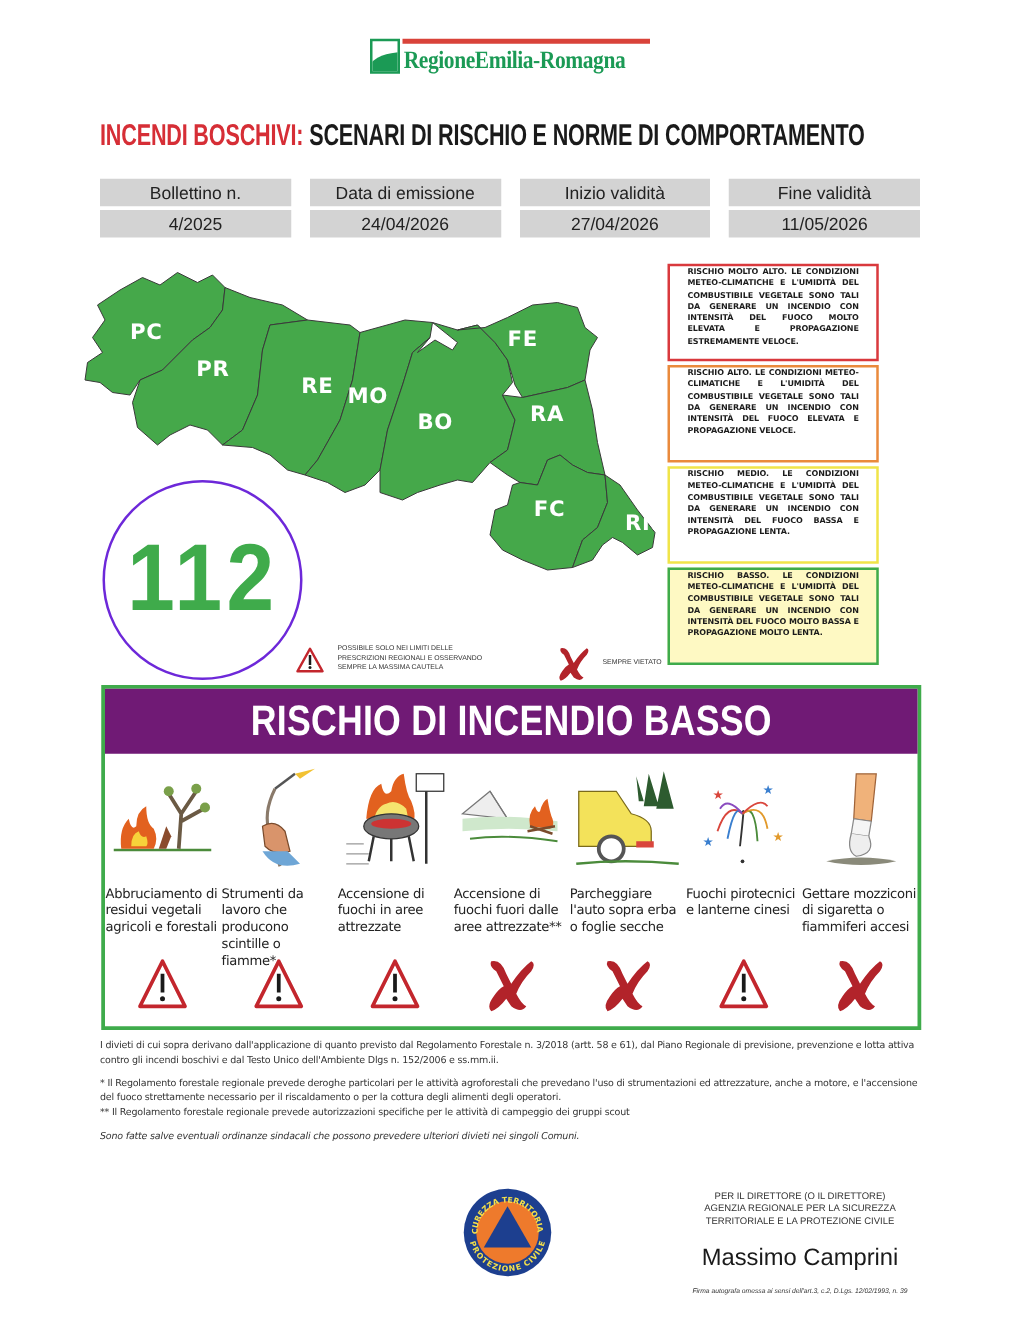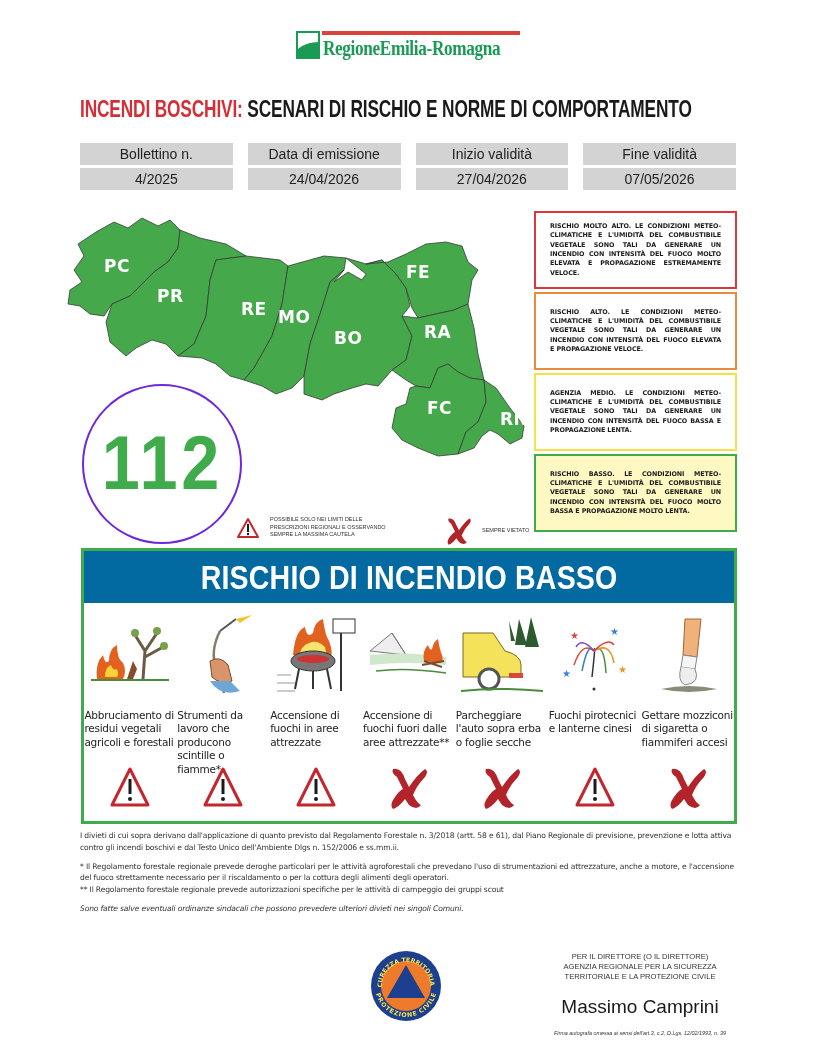--- a/index.html
+++ b/index.html
@@ -25,36 +25,36 @@
   
   .map { position: absolute; left: 66px; top: 208px; width: 470px; height: 270px; }
   .map svg { width: 100%; height: 100%; }
   .prov-label { position: absolute; color: #fff; font-weight: bold; font-size: 17px; font-family: "DejaVu Sans", sans-serif; letter-spacing: 0.5px; }
 
   
   .e112 { position: absolute; left: 82px; top: 384px; width: 160px; height: 160px; border: 2px solid #6d28d9; border-radius: 50%; display: flex; align-items: center; justify-content: center; }
   .e112 span { font-size: 76px; font-weight: bold; color: #3fab4b; letter-spacing: 4px; transform: scaleX(0.9); font-family: "Liberation Sans", sans-serif; margin-top: -4px; }
 
   
-  .legend { position: absolute; left: 534px; width: 203px; padding: 0 14px; display: flex; align-items: center; font-size: 6.4px; font-weight: bold; line-height: 1.45; text-align: justify; color: #1c1c1c; font-family: "DejaVu Sans", sans-serif; letter-spacing: -0.1px; }
+  .legend { position: absolute; left: 534px; width: 169px; padding: 0 14px; display: flex; font-size: 6.4px; font-weight: bold; line-height: 1.45; text-align: justify; color: #1c1c1c; font-family: "DejaVu Sans", sans-serif; letter-spacing: -0.1px; }
   .legend.red { top: 211px; height: 78px; border: 2px solid #d9393d; }
   .legend.orange { top: 292px; height: 78px; border: 2px solid #ea8a3c; }
   .legend.yellow { top: 373px; height: 78px; border: 2px solid #f0e449; }
   .legend.green { top: 454px; height: 78px; background: #fef9c3; border: 2px solid #3fab4b; }
 
   
   .key { position: absolute; top: 516px; display: flex; align-items: center; font-size: 5.5px; color: #333; line-height: 1.4; }
   .key.k1 { left: 236px; }
   .key.k2 { left: 444px; }
   .key .txt { margin-left: 10px; width: 130px; }
   .key.k2 .txt { margin-left: 8px; }
 
   
   .panel { position: absolute; left: 81px; top: 548px; width: 656px; height: 276px; border: 3px solid #3fab4b; }
-  .panel-head { height: 52px; background: #0369a1; display: flex; align-items: center; justify-content: center; }
+  .panel-head { height: 52px; background: #701a75; display: flex; align-items: center; justify-content: center; }
   .panel-head span { color: #fff; font-weight: bold; font-size: 34px; transform: scaleX(0.84); white-space: nowrap; letter-spacing: 0.2px; }
   .cols { display: flex; height: 218px; }
   .col { flex: 1; display: flex; flex-direction: column; align-items: center; }
   .pic { height: 92px; width: 86px; margin-top: 8px; position: relative; }
   .pic svg { width: 100%; height: 100%; }
   .cap { margin-top: 6px; font-size: 10.5px; text-align: left; line-height: 1.28; color: #222; width: 92px; font-family: "DejaVu Sans", sans-serif; letter-spacing: -0.25px; height: 48px; }
   .sym { margin-top: 8px; width: 44px; height: 46px; }
   .sym svg { width: 100%; height: 100%; }
 
   
@@ -91,21 +91,21 @@
   <div class="info-row">
     <div class="info-cell">Bollettino n.</div>
     <div class="info-cell">Data di emissione</div>
     <div class="info-cell">Inizio validità</div>
     <div class="info-cell">Fine validità</div>
   </div>
   <div class="info-row">
     <div class="info-cell">4/2025</div>
     <div class="info-cell">24/04/2026</div>
     <div class="info-cell">27/04/2026</div>
-    <div class="info-cell">07/05/2026</div>
+    <div class="info-cell">11/05/2026</div>
   </div>
 </div>
 
 <div class="map">
   <svg viewBox="0 0 470 270">
     <g fill="#45a84a" stroke="#3a3a3a" stroke-width="0.8" stroke-linejoin="round">
       <path d="M30 24 L48 14 L62 20 L76 10 L92 18 L104 12 L114 22 L112 40 L102 54 L88 64 L76 76 L64 88 L46 96 L38 108 L24 106 L14 98 L2 96 L4 82 L16 74 L8 62 L18 48 L12 36 Z"></path>
       <path d="M114 22 L134 30 L160 36 L180 48 L150 52 L144 72 L140 108 L128 136 L112 148 L100 136 L86 132 L70 140 L60 148 L44 134 L40 114 L46 96 L64 88 L76 76 L88 64 L102 54 L112 40 Z"></path>
       <path d="M180 48 L214 52 L222 58 L216 96 L206 128 L188 160 L178 172 L164 168 L150 156 L136 150 L112 148 L128 136 L140 108 L144 72 L150 52 Z"></path>
       <path d="M222 58 L258 48 L280 50 L278 62 L264 74 L256 100 L244 136 L238 168 L226 180 L210 186 L196 178 L178 172 L188 160 L206 128 L216 96 Z"></path>
@@ -131,21 +131,21 @@
   <span>112</span>
 </div>
 
 <div class="legend red">
     <span>RISCHIO MOLTO ALTO. LE CONDIZIONI METEO-CLIMATICHE E L'UMIDITÀ DEL COMBUSTIBILE VEGETALE SONO TALI DA GENERARE UN INCENDIO CON INTENSITÀ DEL FUOCO MOLTO ELEVATA E PROPAGAZIONE ESTREMAMENTE VELOCE.</span>
   </div>
 <div class="legend orange">
     <span>RISCHIO ALTO. LE CONDIZIONI METEO-CLIMATICHE E L'UMIDITÀ DEL COMBUSTIBILE VEGETALE SONO TALI DA GENERARE UN INCENDIO CON INTENSITÀ DEL FUOCO ELEVATA E PROPAGAZIONE VELOCE.</span>
   </div>
 <div class="legend yellow">
-    <span>AGENZIA MEDIO. LE CONDIZIONI METEO-CLIMATICHE E L'UMIDITÀ DEL COMBUSTIBILE VEGETALE SONO TALI DA GENERARE UN INCENDIO CON INTENSITÀ DEL FUOCO BASSA E PROPAGAZIONE LENTA.</span>
+    <span>RISCHIO MEDIO. LE CONDIZIONI METEO-CLIMATICHE E L'UMIDITÀ DEL COMBUSTIBILE VEGETALE SONO TALI DA GENERARE UN INCENDIO CON INTENSITÀ DEL FUOCO BASSA E PROPAGAZIONE LENTA.</span>
   </div>
 <div class="legend green">
     <span>RISCHIO BASSO. LE CONDIZIONI METEO-CLIMATICHE E L'UMIDITÀ DEL COMBUSTIBILE VEGETALE SONO TALI DA GENERARE UN INCENDIO CON INTENSITÀ DEL FUOCO MOLTO BASSA E PROPAGAZIONE MOLTO LENTA.</span>
   </div>
 
 <div class="key k1">
   <svg width="24" height="22" viewBox="0 0 24 22">
     <path d="M12 2 L22 20 L2 20 Z" fill="#fff" stroke="#c3262d" stroke-width="2" stroke-linejoin="round"></path>
     <rect x="11" y="7" width="2" height="8" fill="#1a1a1a"></rect>
       <circle cx="12" cy="17" r="1.2" fill="#1a1a1a"></circle>

